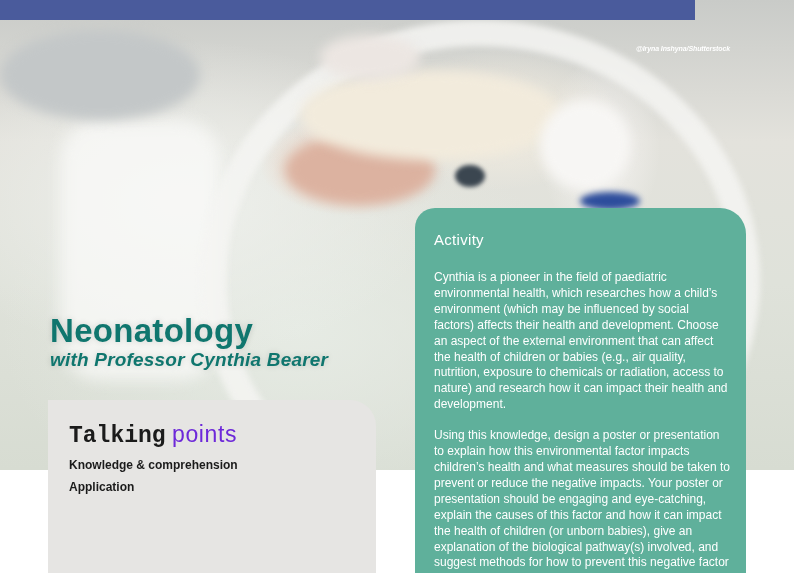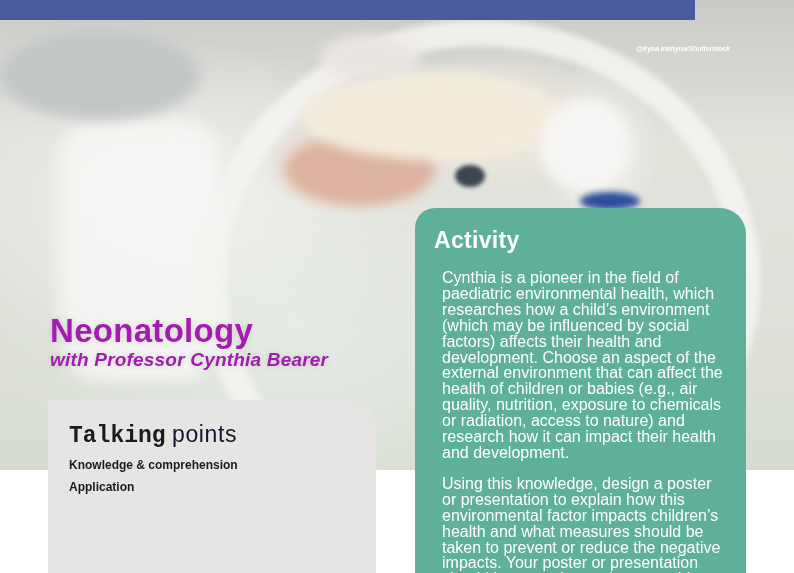--- a/index.html
+++ b/index.html
@@ -28,45 +28,45 @@
   .credit {
     position: absolute; left: 636px; top: 45px; font-size: 7px; font-style: italic;
     color: #ffffff; font-weight: bold; letter-spacing: -0.1px;
   }
 
   .top-band {
     position: absolute; left: 0; top: 0; width: 695px; height: 20px; background: #4a5b9c;
   }
 
   .heading {
-    position: absolute; left: 50px; top: 312px; color: #a21caf;
+    position: absolute; left: 50px; top: 312px; color: #0f766e;
     text-shadow: 0 0 6px rgba(0,0,0,0.15);
   }
   .heading .title { font-size: 33px; font-weight: 900; line-height: 38px; letter-spacing: 0.3px; }
   .heading .subtitle { font-size: 19px; font-style: italic; font-weight: bold; line-height: 22px; margin-top: -1px; letter-spacing: 0.2px; text-align: right; }
 
   .talking {
     position: absolute; left: 48px; top: 400px; width: 328px; height: 180px;
     background: #e6e5e3; border-top-right-radius: 26px; padding: 20px 0 0 21px; color: #1b1b1b;
   }
   .talking .tp-title { font-size: 23px; line-height: 28px; }
   .talking .tp-title b { font-weight: 900; font-family: Liberation Mono, monospace; }
-  .talking .tp-title i { font-weight: normal; font-style: normal; letter-spacing: 0.6px; color: #0f172a; }
+  .talking .tp-title i { font-weight: normal; font-style: normal; letter-spacing: 0.6px; color: #6d28d9; }
   .talking .section-h { font-size: 12px; font-weight: 700; margin-top: 8px; line-height: 15px; }
   .talking ol { list-style: none; font-size: 12px; line-height: 15px; margin-top: 0; }
   .talking ol li { padding-left: 11px; text-indent: -11px; }
   .talking .app-h { margin-top: 7px; }
 
   .activity {
     position: absolute; left: 415px; top: 208px; width: 331px; height: 380px;
     background: #5fb09b; border-top-left-radius: 20px; border-top-right-radius: 26px;
     padding: 18px 16px 0 19px; color: #ffffff;
   }
-  .activity .act-title { font-size: 23px; font-weight: 700; line-height: 28px; letter-spacing: 0.3px; }
-  .activity p { font-size: 16px; line-height: 15.9px; margin-top: 16px; margin-left: 8px; }
+  .activity .act-title { font-size: 15px; font-weight: 400; line-height: 28px; letter-spacing: 0.3px; }
+  .activity p { font-size: 12px; line-height: 15.9px; margin-top: 16px; }
   .activity p + p { margin-top: 15px; }
 </style>
 </head>
 <body>
 
 <div class="photo">
   <div class="hood2"></div>
   <div class="hood"></div>
   <div class="blob" style="left:285px;top:135px;width:150px;height:70px;background:#dcb2a0;"></div>
   <div class="blob" style="left:300px;top:70px;width:260px;height:90px;background:#f2ebdc;"></div>

